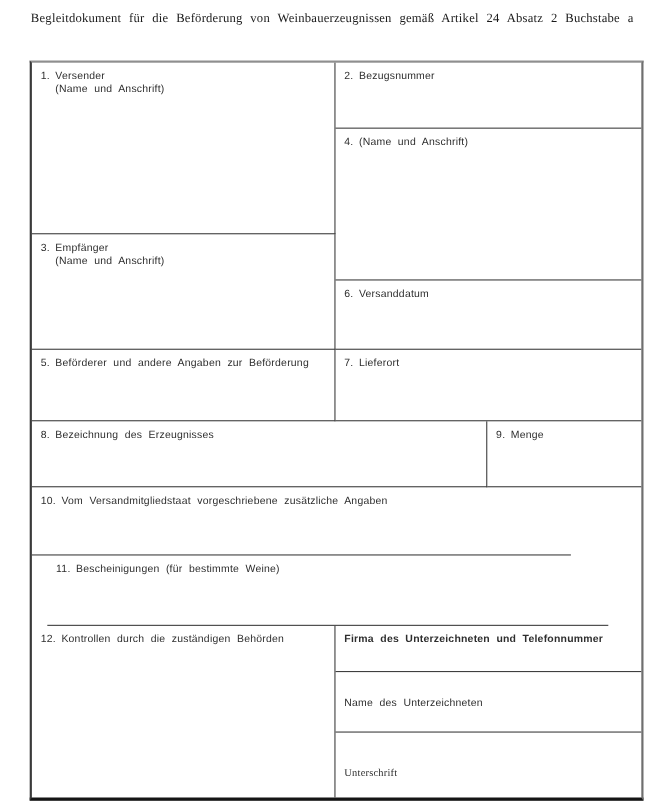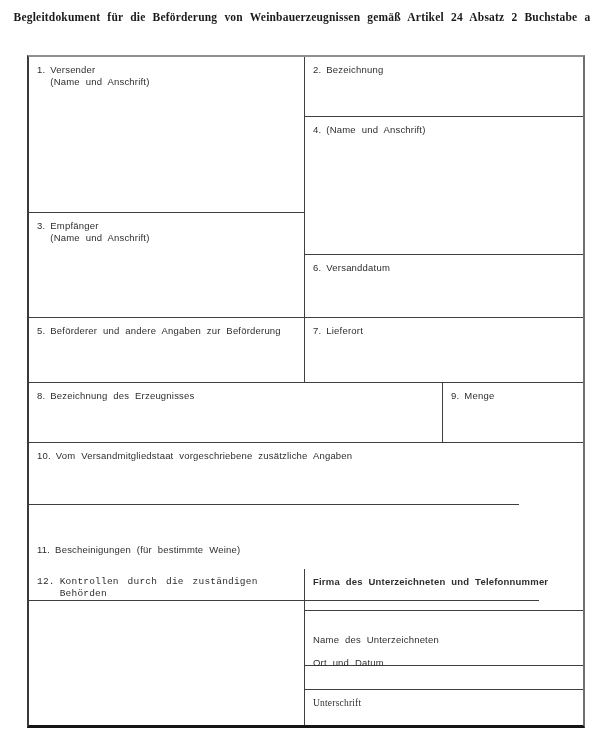--- a/index.html
+++ b/index.html
@@ -8,21 +8,21 @@
     background:#ffffff;
     position:relative;
     font-family:"Liberation Sans",sans-serif;
     overflow:hidden;
   }
   .doc-title{
     position:absolute;
     top:11px;left:0;width:100%;
     text-align:center;
     font-family:"Liberation Serif",serif;
-    font-weight:bold;
+    font-weight:normal;
     font-size:11.5px;
     color:#1a1a1a;
     word-spacing:4px;
     letter-spacing:0.2px;
   }
   .form{
     position:absolute;
     left:27px;top:55px;
     width:554px;height:668px;
     border-top:2px solid #8f8f8f;
@@ -54,22 +54,22 @@
   .f1 {left:0;   top:0;   width:276px;height:156px;}
   .f2 {left:276px;top:0;  width:278px;height:60px;}
   .f4 {left:276px;top:60px;width:278px;height:138px;}
   .f3 {left:0;   top:156px;width:276px;height:105px;}
   .f6 {left:276px;top:198px;width:278px;height:63px;}
   .f5 {left:0;   top:261px;width:276px;height:65px;}
   .f7 {left:276px;top:261px;width:278px;height:65px;}
   .f8 {left:0;   top:326px;width:414px;height:60px;}
   .f9 {left:414px;top:326px;width:140px;height:60px;}
   .f10{left:0;   top:386px;width:490px;height:62px;}
-  .f11{left:0;   top:448px;width:510px;height:64px;margin-top:32px;}
-  .f12{left:0;   top:512px;width:276px;height:156px;font-family:Liberation Mono, monospace;}
+  .f11{left:14px;   top:448px;width:510px;height:64px;}
+  .f12{left:0;   top:512px;width:276px;height:156px;}
   .sigA{left:276px;top:512px;width:278px;height:42px;font-weight:bold;}
   .sigB{left:276px;top:554px;width:278px;height:39px;margin-top:16px;}
   .sigC{left:276px;top:593px;width:278px;height:40px;}
   .sigD{left:276px;top:633px;width:278px;height:35px;font-family:Liberation Serif, serif;}
 </style>
 </head>
 <body>
 
 <div class="doc-title">Begleitdokument für die Beförderung von Weinbauerzeugnissen gemäß Artikel 24 Absatz 2 Buchstabe a</div>
 
@@ -81,21 +81,21 @@
       <span>
         <span>Versender</span>
         <span class="sub">(Name und Anschrift)</span>
       </span>
     </div>
   </div>
 
   <div class="cell f2 bb">
     <div class="lbl">
       <span class="num">2.</span>
-      <span>Bezeichnung</span>
+      <span>Bezugsnummer</span>
     </div>
   </div>
 
   <div class="cell f4 bb">
     <div class="lbl">
       <span class="num">4.</span>
       <span>
         <span class="sub">(Name und Anschrift)</span>
       </span>
     </div>
@@ -168,21 +168,18 @@
   </div>
 
   <div class="cell sigA bb">
     <span>Firma des Unterzeichneten und Telefonnummer</span>
   </div>
 
   <div class="cell sigB bb">
     <span>Name des Unterzeichneten</span>
   </div>
 
-  <div class="cell sigC bb">
-    <span>Ort und Datum</span>
-  </div>
 
   <div class="cell sigD">
     <span>Unterschrift</span>
   </div>
 
 </div>
 
 </body></html>

